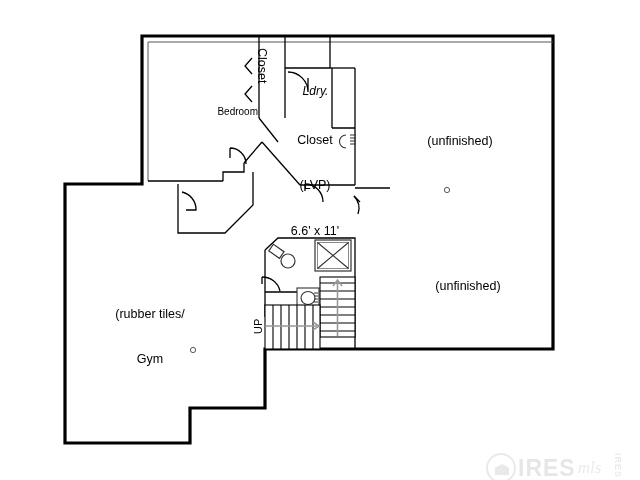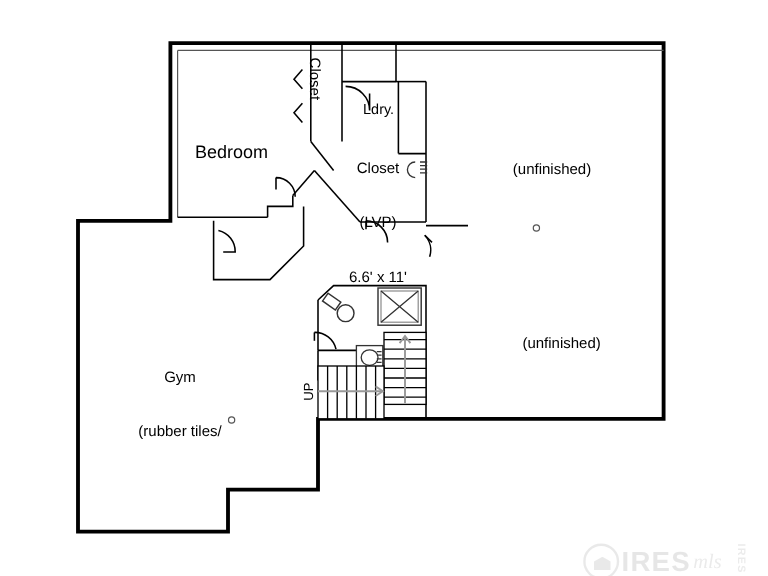--- a/index.html
+++ b/index.html
@@ -32,25 +32,25 @@
     text-align: center;
     color: #000000;
     line-height: 1.22;
     white-space: pre;
     font-family: "Liberation Sans", sans-serif;
     pointer-events: none;
   }
   .room-label .ln {
     display: block;
   }
-  #label-bedroom   { left: 128px; top: 82px;  width: 130px; font-size: 15px; }
+  #label-bedroom   { left: 128px; top: 82px;  width: 130px; font-size: 10px; text-align: right; }
   #label-utility   { left: 168px; top: 193px; width: 80px;  font-size: 12.5px; }
   #label-gym       { left:  85px; top: 276px; width: 130px; font-size: 12.5px; }
   #label-salon     { left: 280px; top: 102px; width: 70px;  font-size: 12.5px; }
-  #label-ldry      { left: 285px; top: 55px;  width: 61px;  font-size: 12px; }
+  #label-ldry      { left: 285px; top: 55px;  width: 61px;  font-size: 12px; font-style: italic; }
   #label-unf-1     { left: 400px; top: 103px; width: 120px; font-size: 12.5px; }
   #label-unf-2     { left: 408px; top: 248px; width: 120px; font-size: 12.5px; }
   #label-closet {
     position: absolute;
     left: 255px;
     top: 48px;
     width: 70px;
     font-size: 12.5px;
     color: #000;
     transform-origin: left top;
@@ -290,22 +290,22 @@
   </div>
 
   <div class="room-label" id="label-salon">
     <span class="ln">Closet</span>
     <span class="ln">(LVP)</span>
     <span class="ln">6.6' x 11'</span>
   </div>
 
 
   <div class="room-label" id="label-gym">
+    <span class="ln">(rubber tiles/</span>
     <span class="ln">Gym</span>
-    <span class="ln">(rubber tiles/</span>
   </div>
 
   <div class="room-label" id="label-unf-1">
     <span class="ln">(unfinished)</span>
   </div>
 
   <div class="room-label" id="label-unf-2">
     <span class="ln">(unfinished)</span>
   </div>
 

